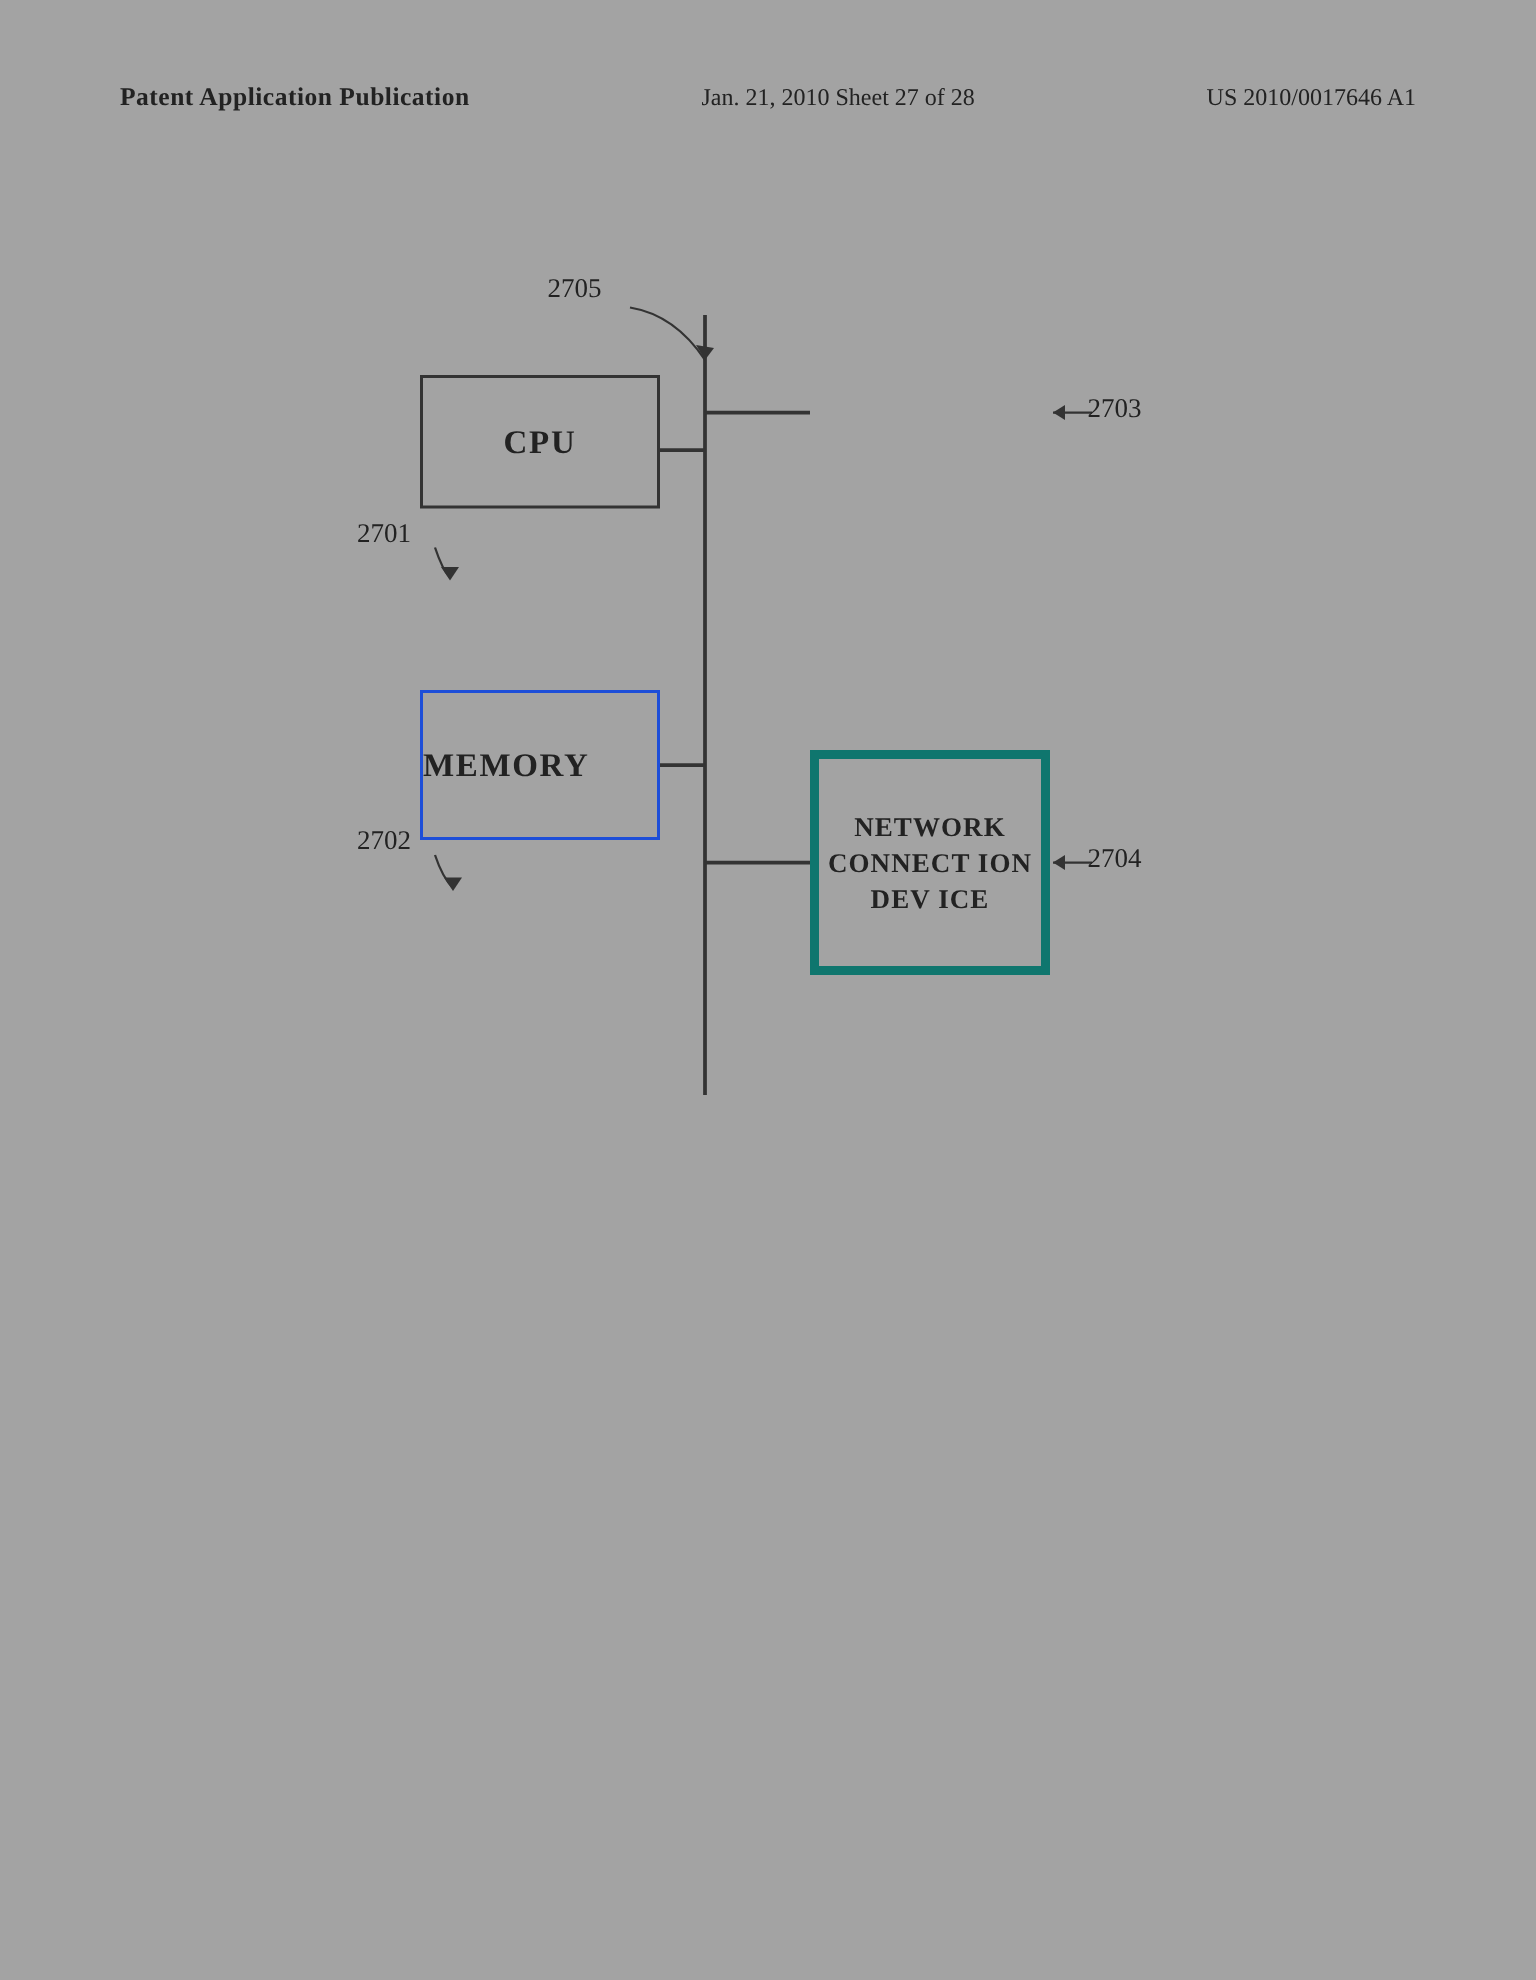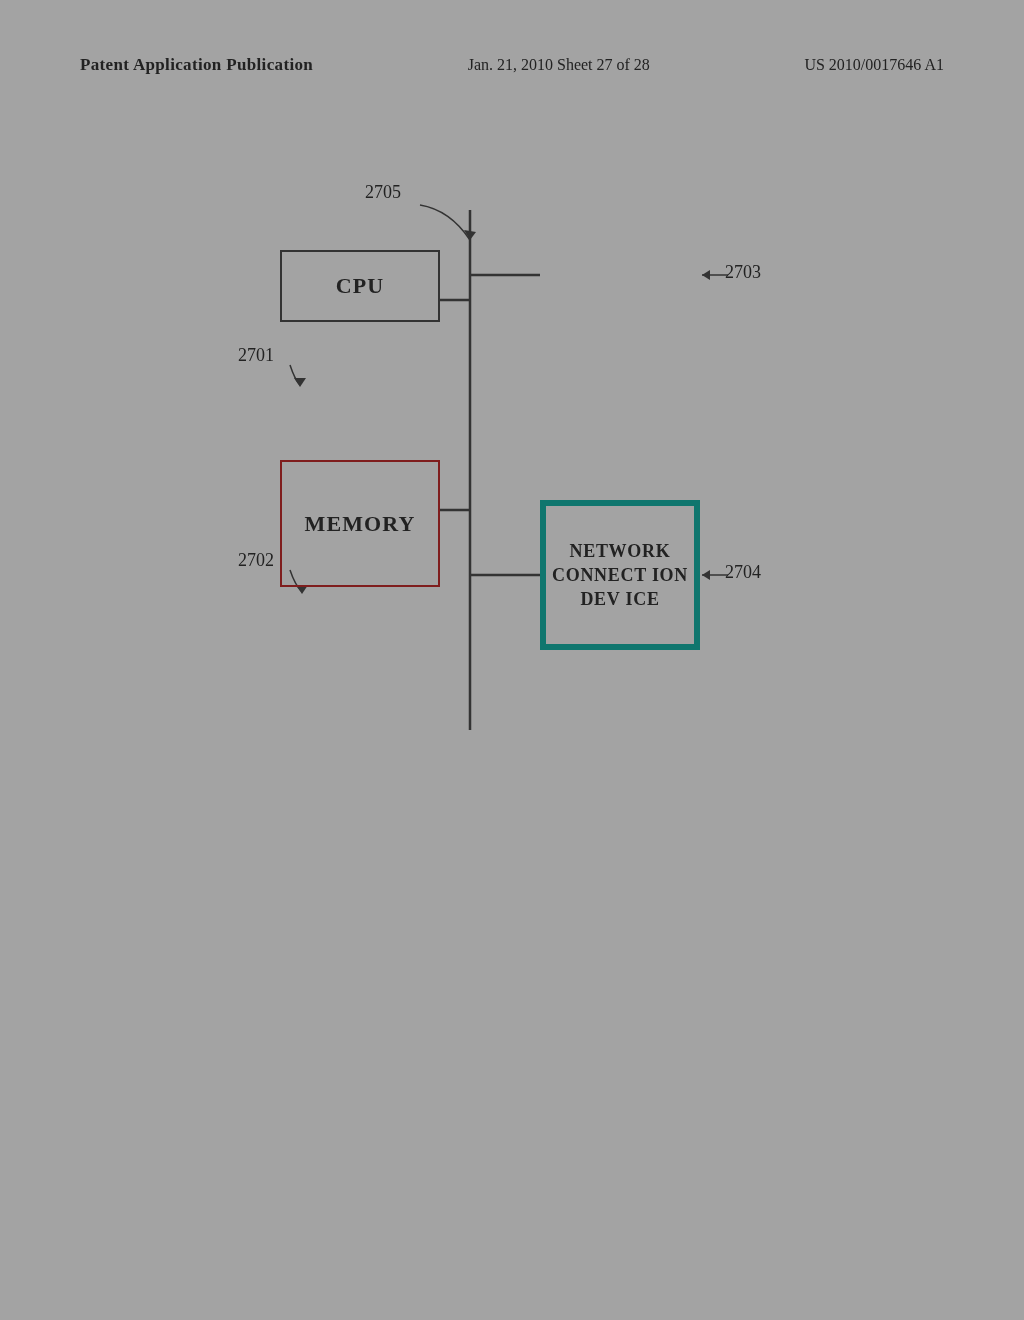--- a/index.html
+++ b/index.html
@@ -59,47 +59,47 @@
       right: 80px;
       height: 620px;
     }
 
     
     .cpu-box {
       position: absolute;
       left: 200px;
       top: 100px;
       width: 160px;
-      height: 72px;
+      height: 89px;
       border: 2px solid #333;
       background: transparent;
       display: flex;
       align-items: center;
       justify-content: center;
     }
 
     .cpu-label {
       font-size: 22px;
       font-weight: bold;
       letter-spacing: 0.05em;
       color: #222;
     }
 
     
     .memory-box {
       position: absolute;
       left: 200px;
       top: 310px;
       width: 160px;
-      height: 127px;
-      border: 2px solid #7f1d1d;
-      background: transparent;
-      display: flex;
-      align-items: center;
-      justify-content: center;
+      height: 100px;
+      border: 2px solid #1d4ed8;
+      background: transparent;
+      display: flex;
+      align-items: center;
+      justify-content: flex-start;
     }
 
     .memory-label {
       font-size: 22px;
       font-weight: bold;
       letter-spacing: 0.05em;
       color: #222;
     }
 
     

